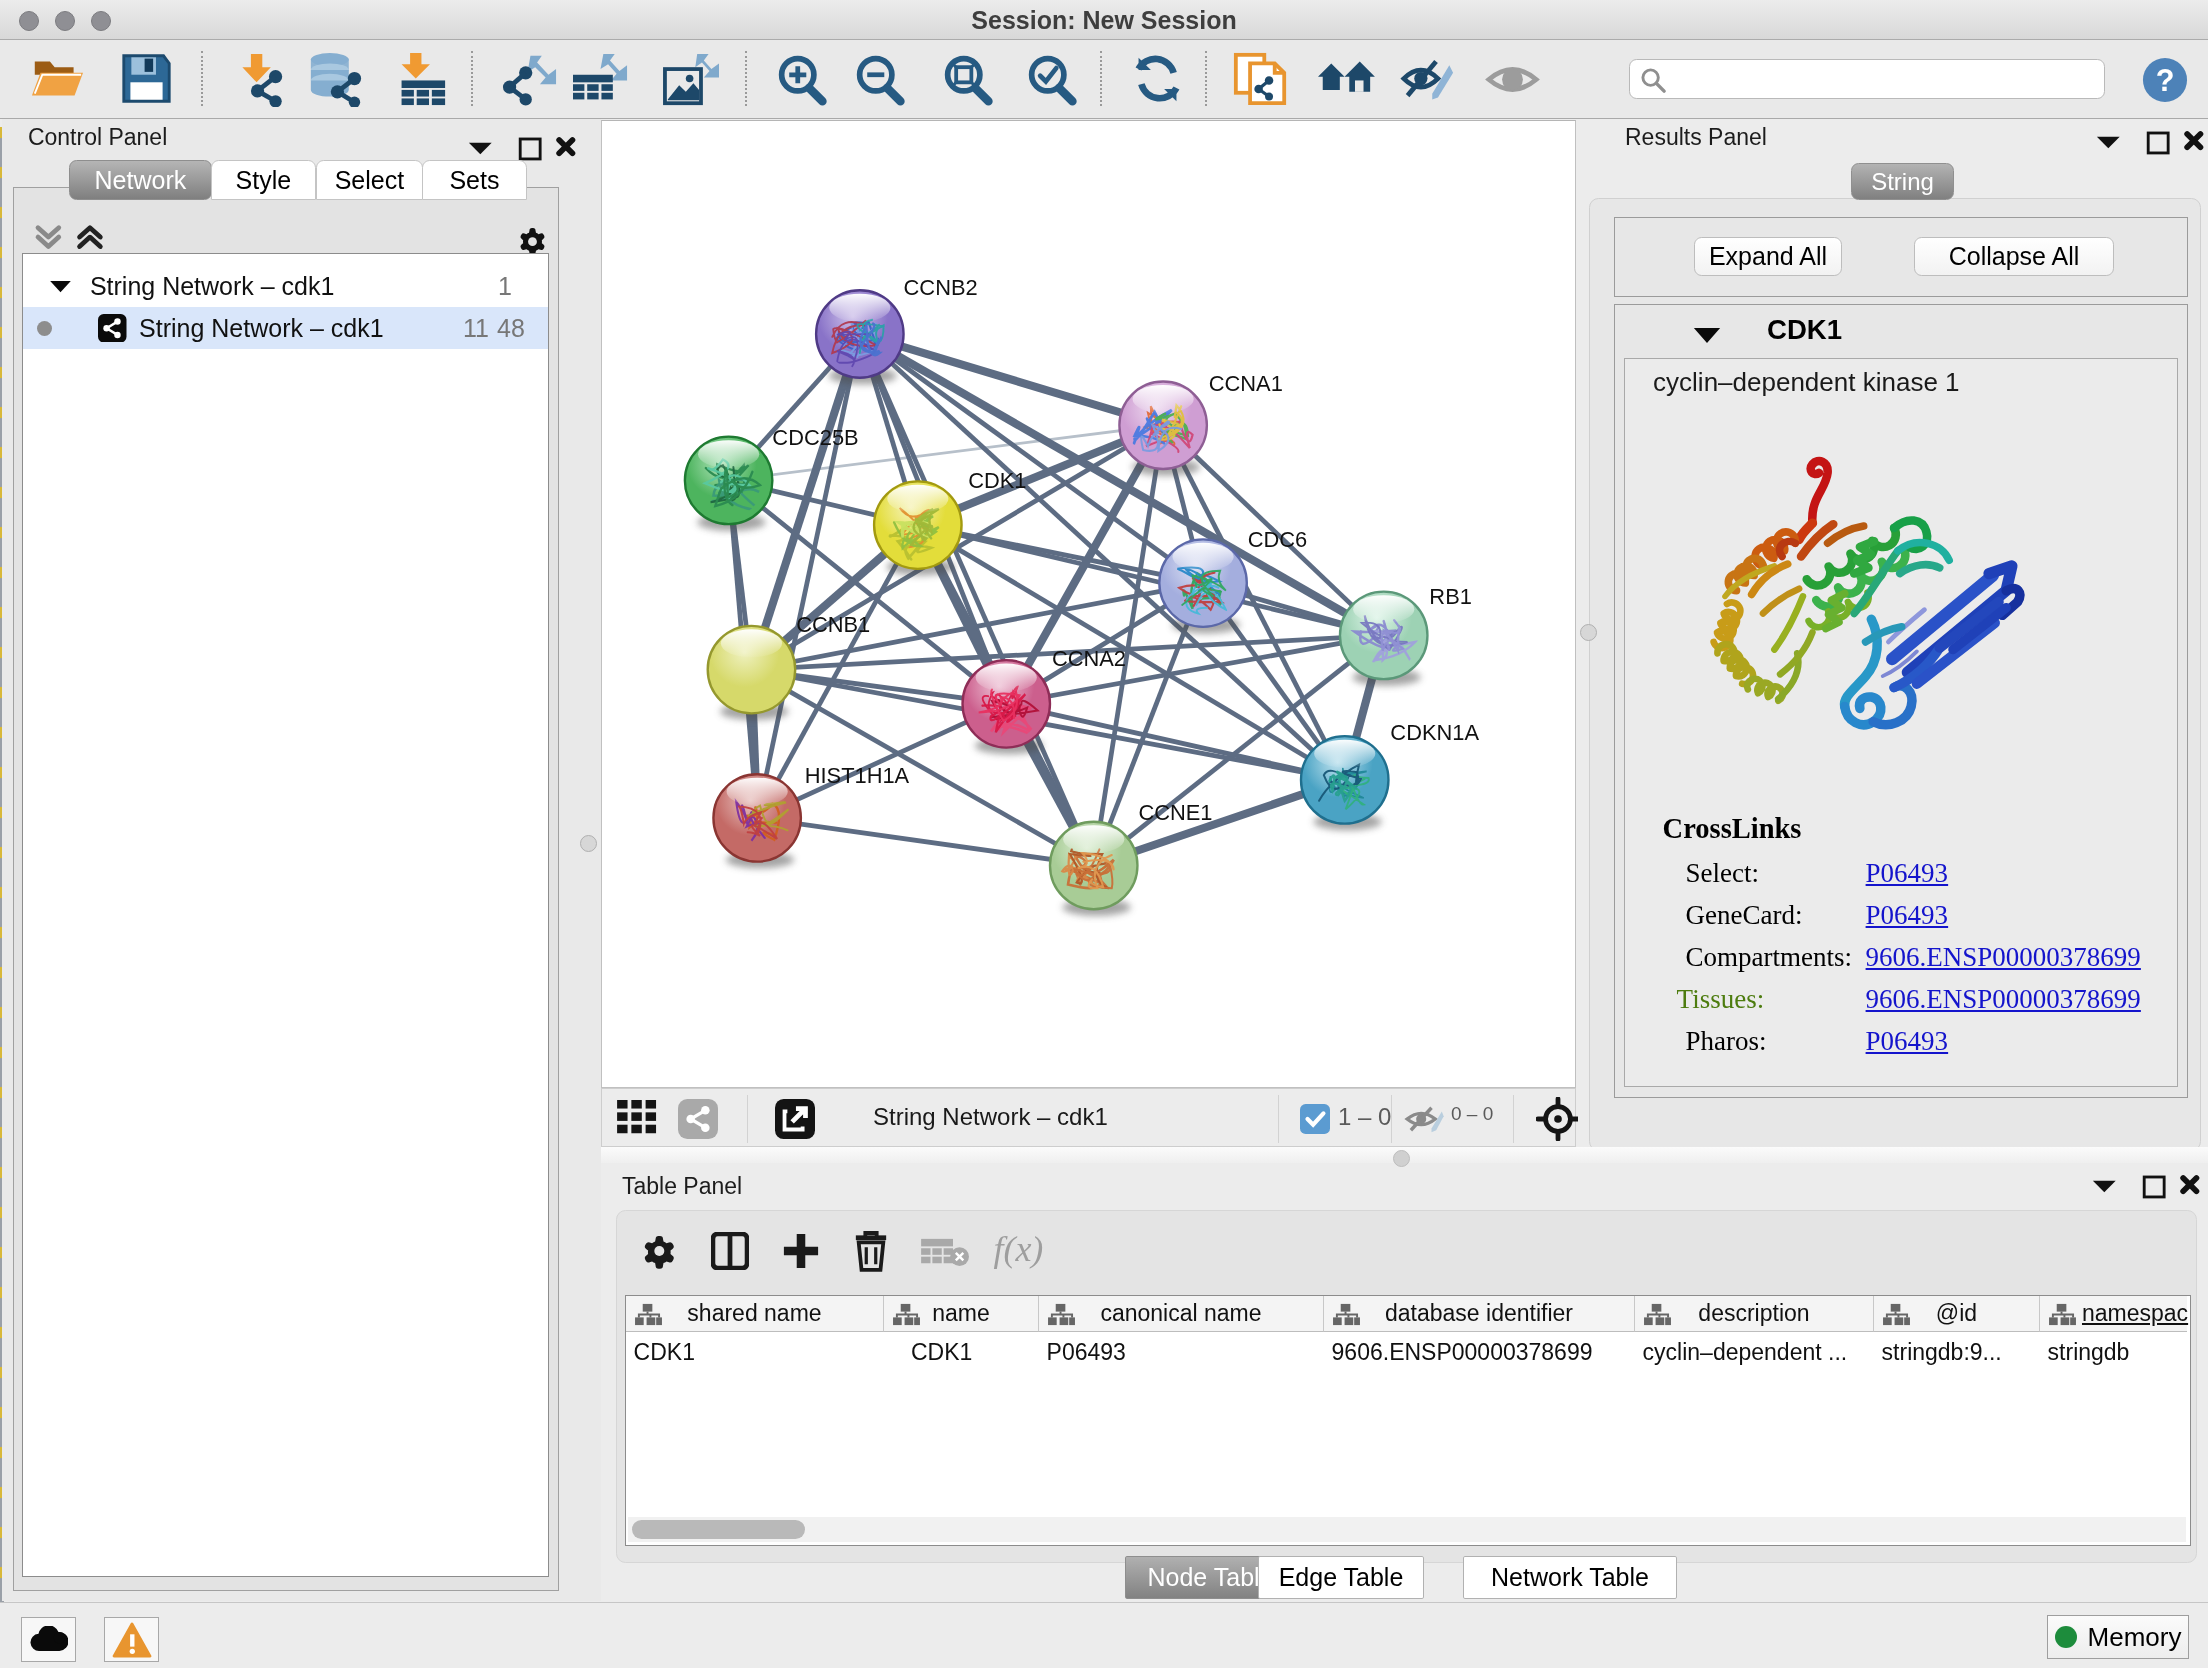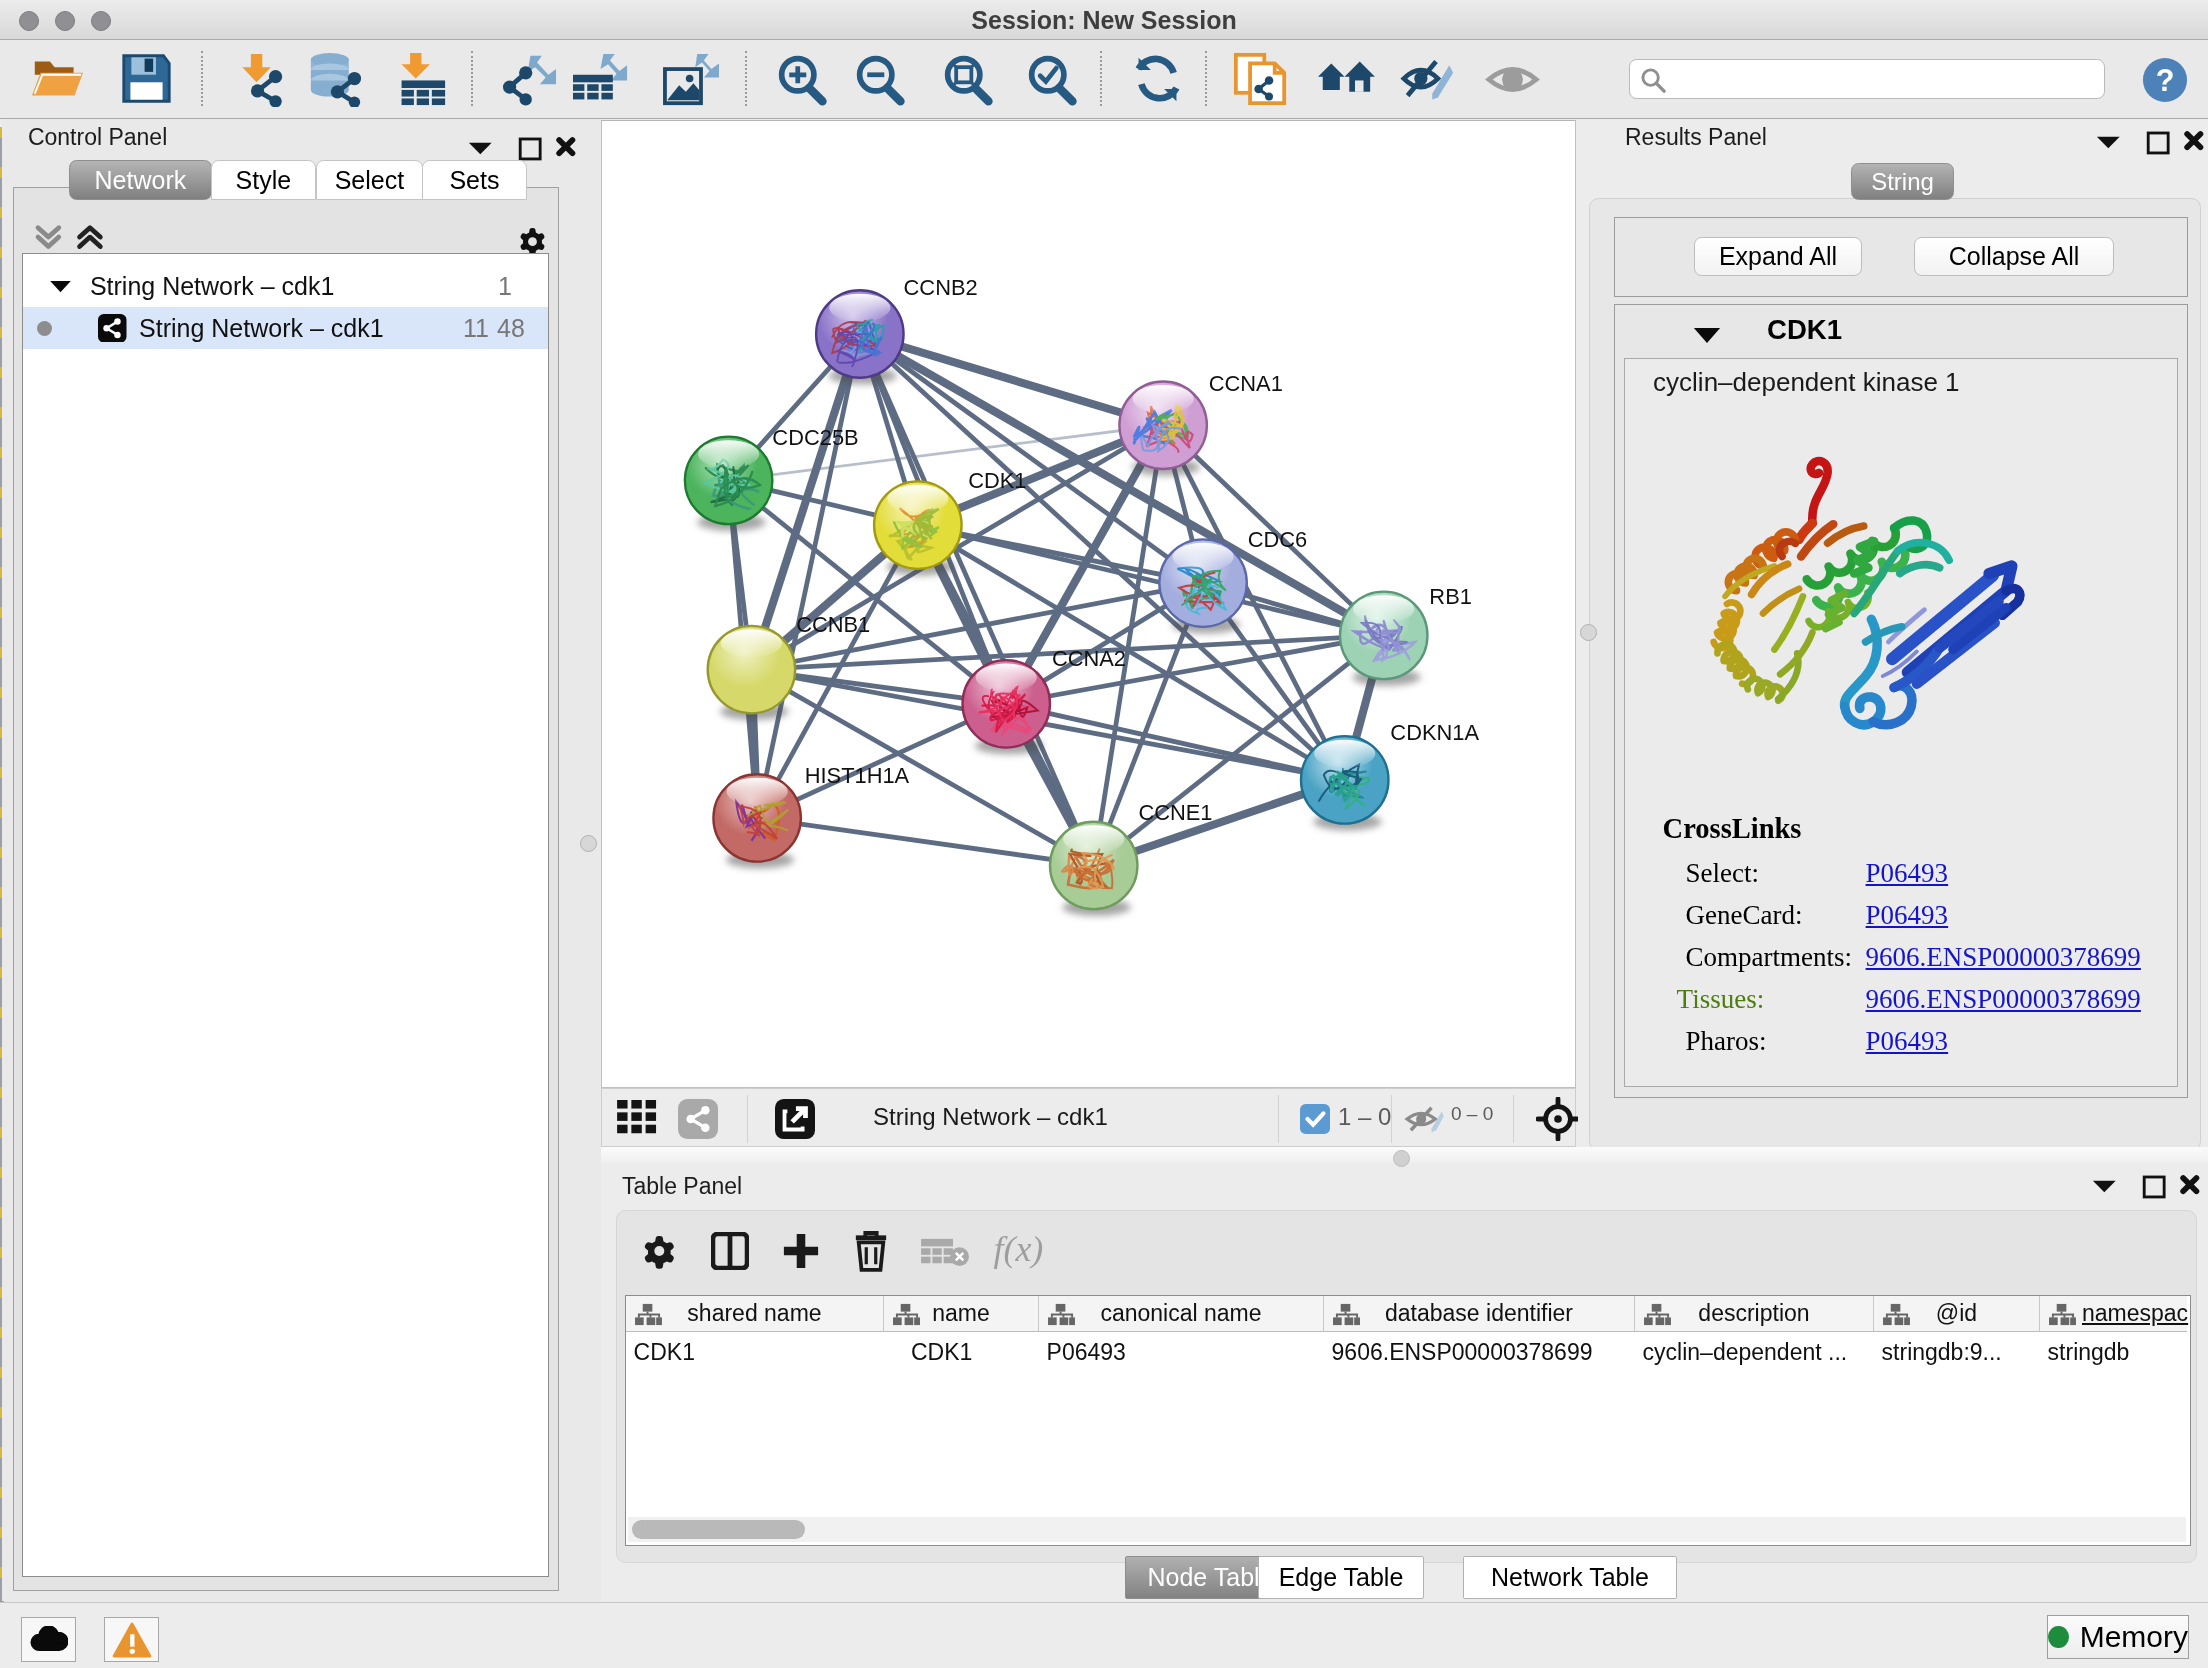--- a/index.html
+++ b/index.html
@@ -63,21 +63,21 @@
     line-height:40px; padding-left:7.6px; }
   .btab { position:absolute; top:0; height:43px; background:#fff; border:1px solid #b1b1b1;
     font-size:25px; color:#000; text-align:center; border-radius:1.9px; }
   
   #bstatus { left:0; top:1602px; width:2208px; height:67px; background:#ececec;
     border-top:1.9px solid #c6c6c6; }
   .sbtn { position:absolute; top:14.3px; width:55px; height:45px; background:#f7f7f7;
     border:1.9px solid #a8a8a8; display:flex; align-items:center; justify-content:center; }
   #membtn { position:absolute; right:19px; top:12.4px; width:142px; height:44px;
     background:linear-gradient(#fbfbfb,#ededed); border:1.9px solid #9e9e9e;
-    font-size:30px; color:#000; display:flex; align-items:center; justify-content:center; gap:11px; }
+    font-size:26px; color:#000; display:flex; align-items:center; justify-content:center; gap:11px; }
   .dot { width:22px; height:22px; border-radius:50%; background:#1d8c3c; }
   .serif { font-family:"Liberation Serif", serif; }
   a.lnk { color:#1414cc; text-decoration:underline; }
 </style>
 </head>
 <body>
 
 <div class="abs" style="left:0;top:127px;width:3.8px;height:1480px;background:repeating-linear-gradient(180deg,#d8b838 0 11.4px,#9aa0a8 11.4px 40px);"></div>
 <div class="abs" id="titlebar">
   <div class="tl" style="left:19px;"></div>
@@ -665,21 +665,21 @@
 <div class="abs" id="rpanel">
   <div class="phead" style="position:absolute;left:47px;top:4.8px;">Results Panel</div>
   <svg class="abs" style="left:517px;top:10.5px;" width="114" height="25" viewBox="0 0 120 26">
     <path d="M2 7 L26 7 L14 19 Z" fill="#111"></path>
     <rect x="56" y="3" width="21" height="21" fill="none" stroke="#111" stroke-width="3"></rect>
     <path d="M97 4 L111 18 M111 4 L97 18" stroke="#111" stroke-width="6" stroke-linecap="round"></path>
   </svg>
   <div id="rtabbg"></div>
   <div id="stringtab">String</div>
   <div class="abs" style="left:36px;top:98px;width:574px;height:80px;border:1.9px solid #9b9b9b;background:#e7e7e7;">
-    <div class="rbtn" style="left:79px;width:168px;top:19px;line-height:36px;">Expand All</div>
+    <div class="rbtn" style="left:79px;width:148px;top:19px;line-height:36px;">Expand All</div>
     <div class="rbtn" style="left:299px;width:200px;top:19px;line-height:36px;">Collapse All</div>
   </div>
   <div class="abs" style="left:36px;top:185px;width:574px;height:794px;border:1.9px solid #9b9b9b;background:#e7e7e7;">
     <svg class="abs" style="left:77px;top:21px;" width="30" height="19" viewBox="0 0 32 20">
         <path d="M2 2 L30 2 L16 18 Z" fill="#0a0a0a"></path>
       </svg>
     <div class="abs" style="left:152px;top:8.6px;width:143px;font-size:27.6px;font-weight:bold;color:#000;">CDK1</div>
     <div class="abs" style="left:8.6px;top:53px;width:554px;height:729px;border:1.9px solid #a9a9a9;background:#ebebeb;">
       <div class="abs" style="left:28.5px;top:7.6px;font-size:26px;color:#1a1a1a;">cyclin–dependent kinase 1</div>
       <svg class="abs" style="left:43px;top:93px;" width="361" height="302" viewBox="0 0 380 318">

